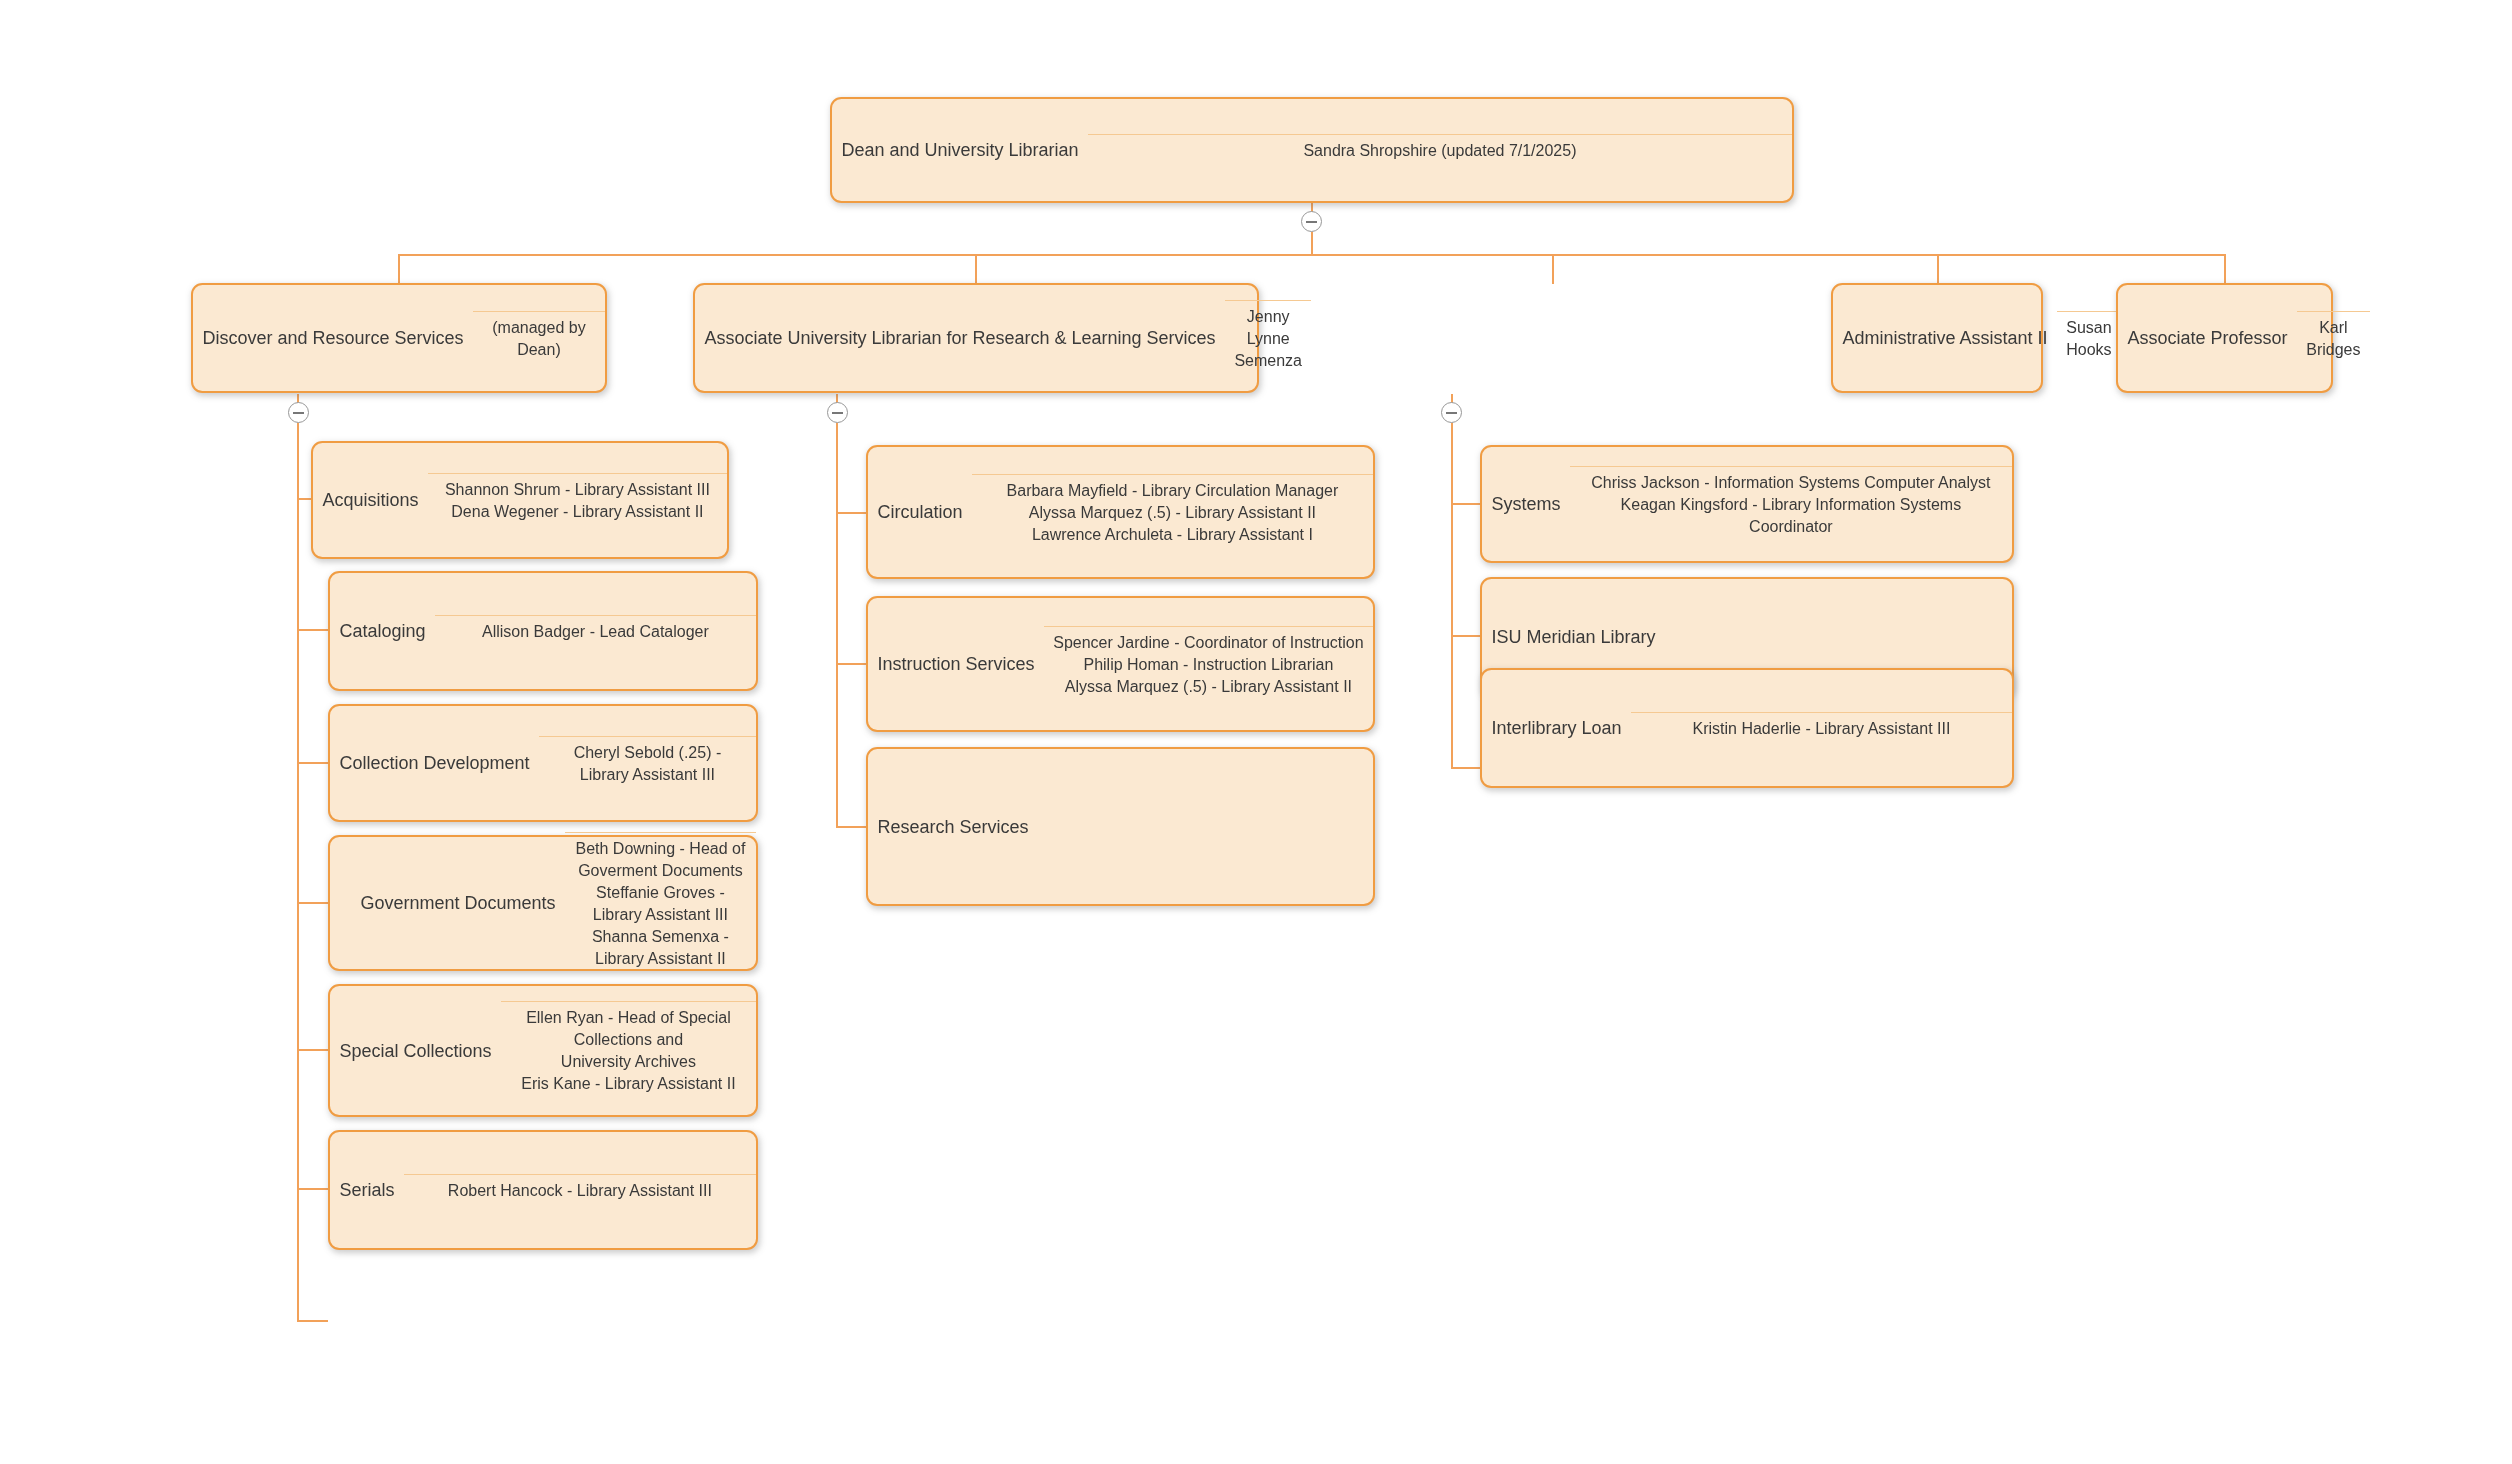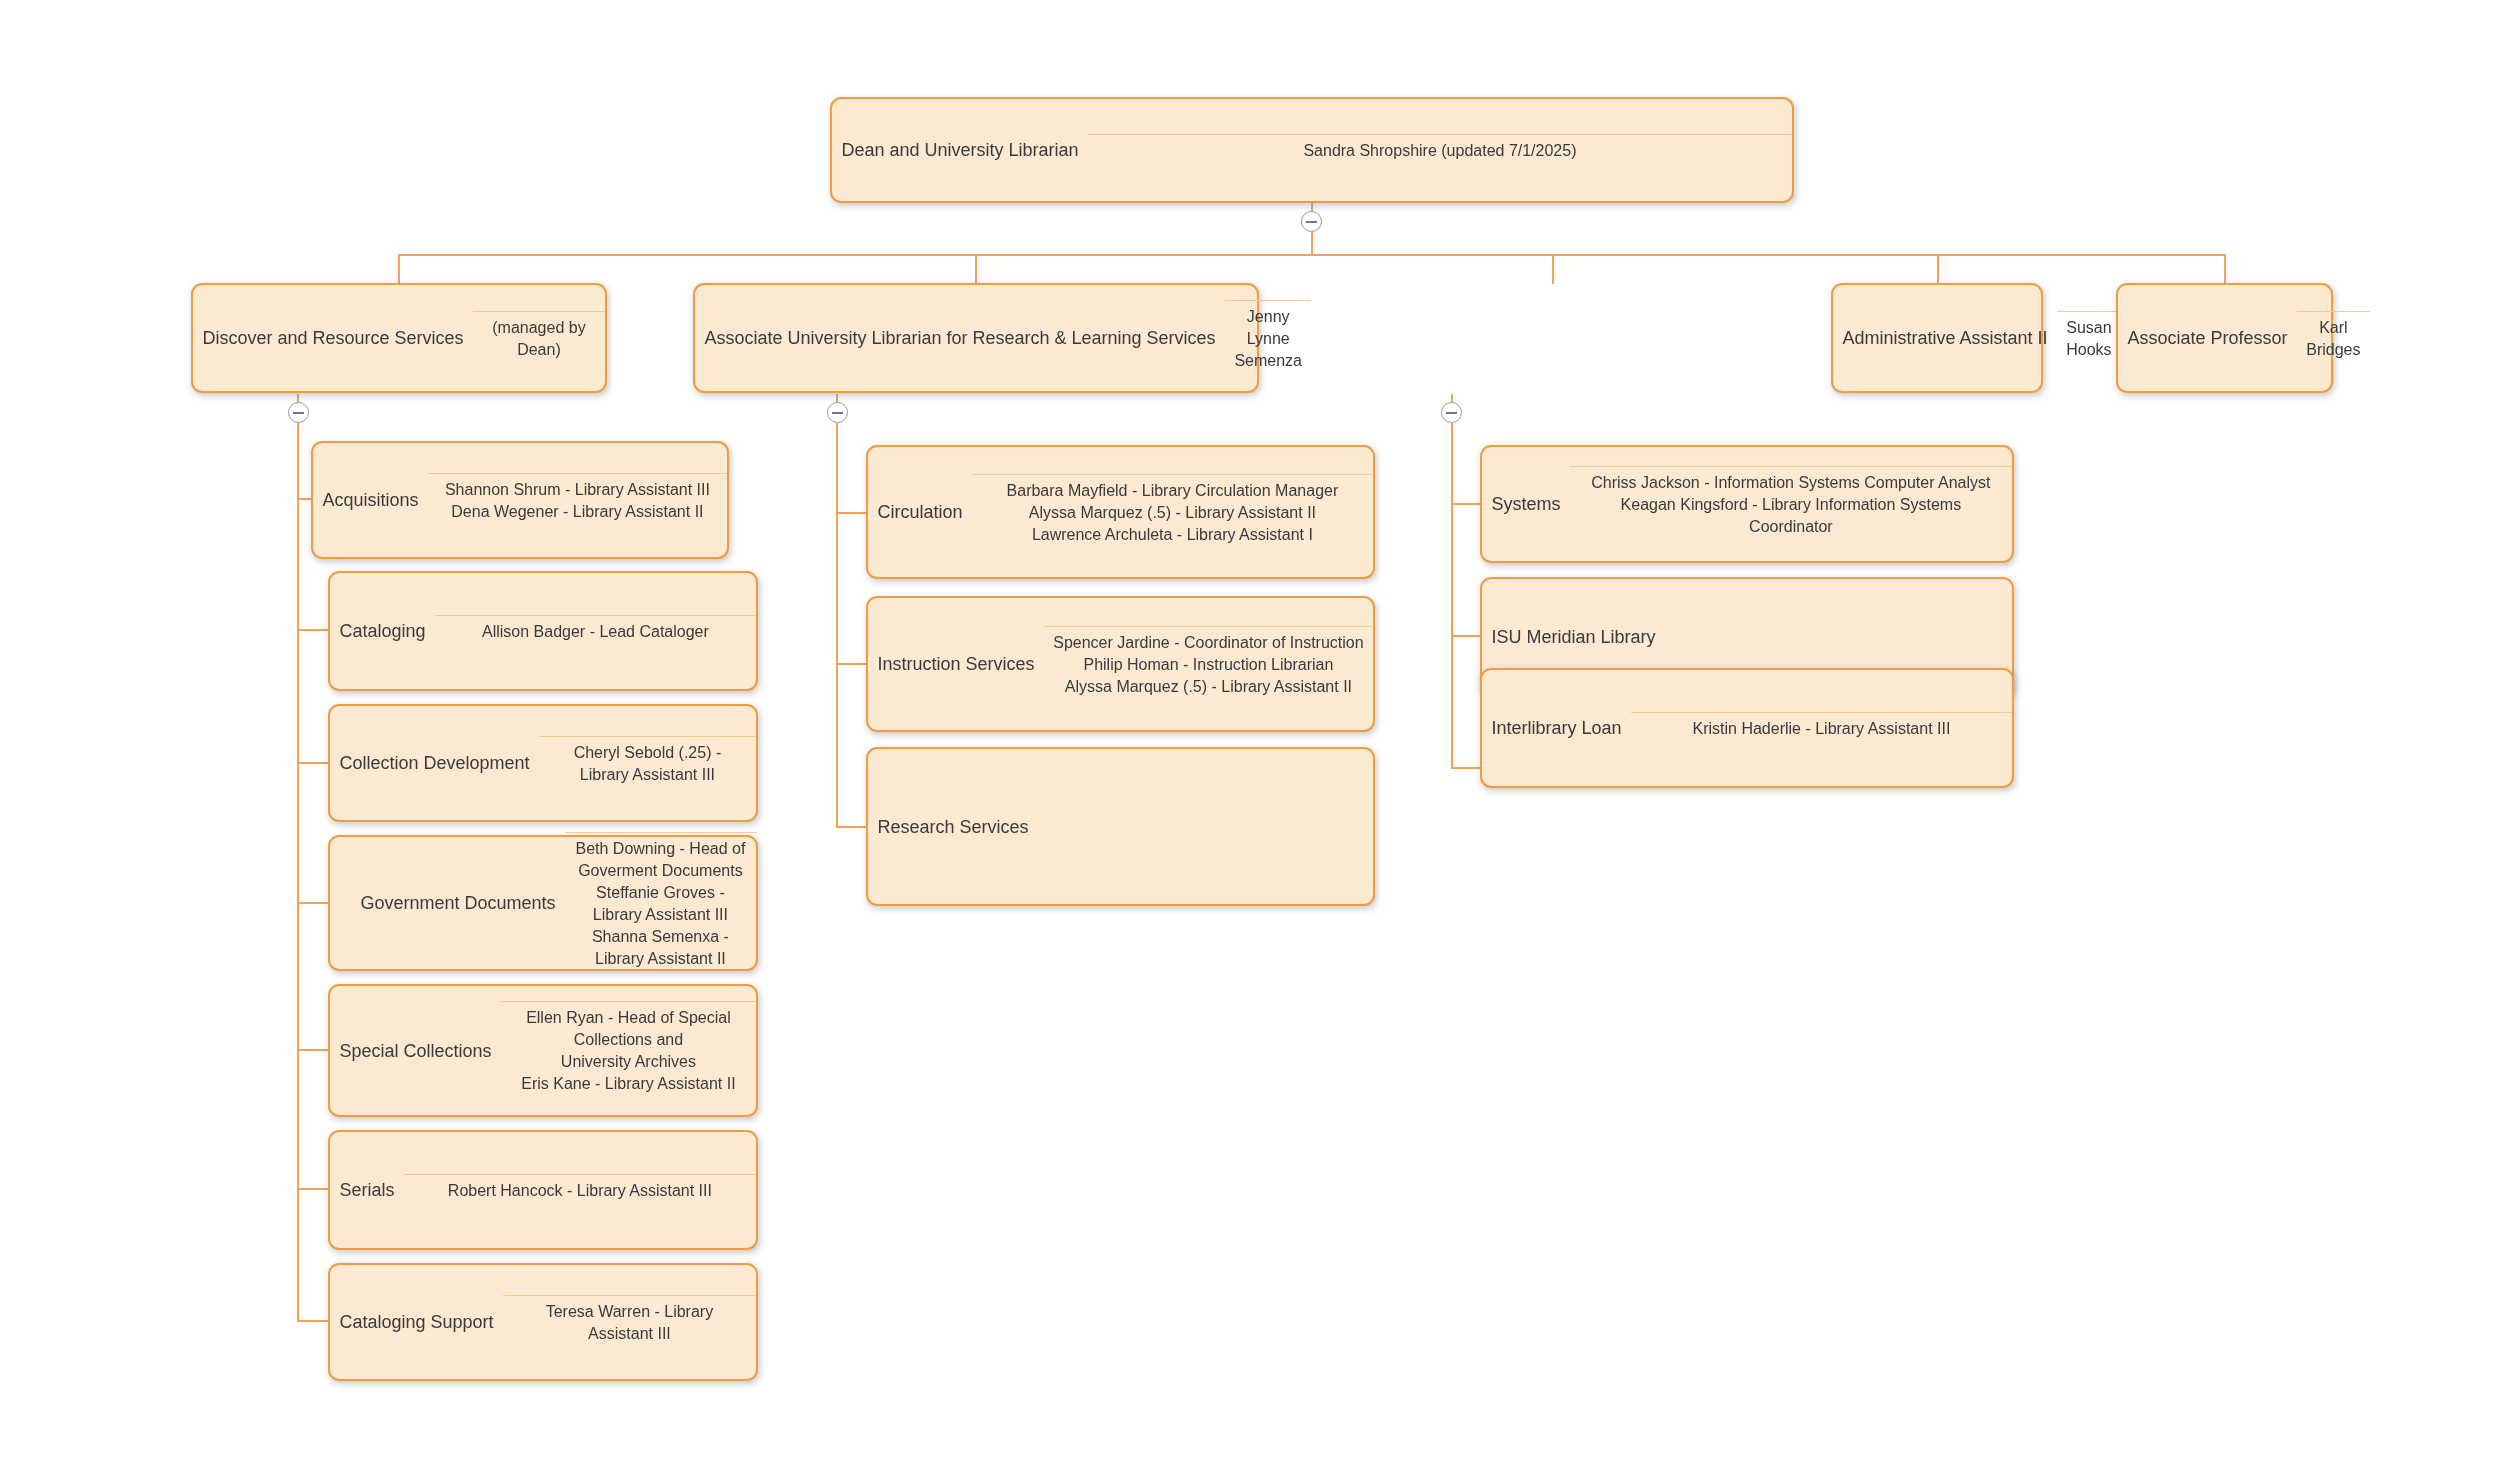--- a/index.html
+++ b/index.html
@@ -147,24 +147,20 @@
   <div class="node" style="left:328px; top:984px; width:430px; height:133px;">
     <div class="node-title">Special Collections</div>
     <div class="node-body">Ellen Ryan - Head of Special Collections and
 University Archives
 Eris Kane - Library Assistant II</div>
   </div>
   <div class="node" style="left:328px; top:1130px; width:430px; height:120px;">
     <div class="node-title">Serials</div>
     <div class="node-body">Robert Hancock - Library Assistant III</div>
   </div>
-  <div class="node" style="left:328px; top:1263px; width:430px; height:118px;">
-    <div class="node-title">Cataloging Support</div>
-    <div class="node-body">Teresa Warren - Library Assistant III</div>
-  </div>
 
   <div class="node" style="left:866px; top:445px; width:509px; height:134px;">
     <div class="node-title">Circulation</div>
     <div class="node-body">Barbara Mayfield - Library Circulation Manager
 Alyssa Marquez (.5) - Library Assistant II
 Lawrence Archuleta - Library Assistant I</div>
   </div>
   <div class="node" style="left:866px; top:596px; width:509px; height:136px;">
     <div class="node-title">Instruction Services</div>
     <div class="node-body">Spencer Jardine - Coordinator of Instruction

